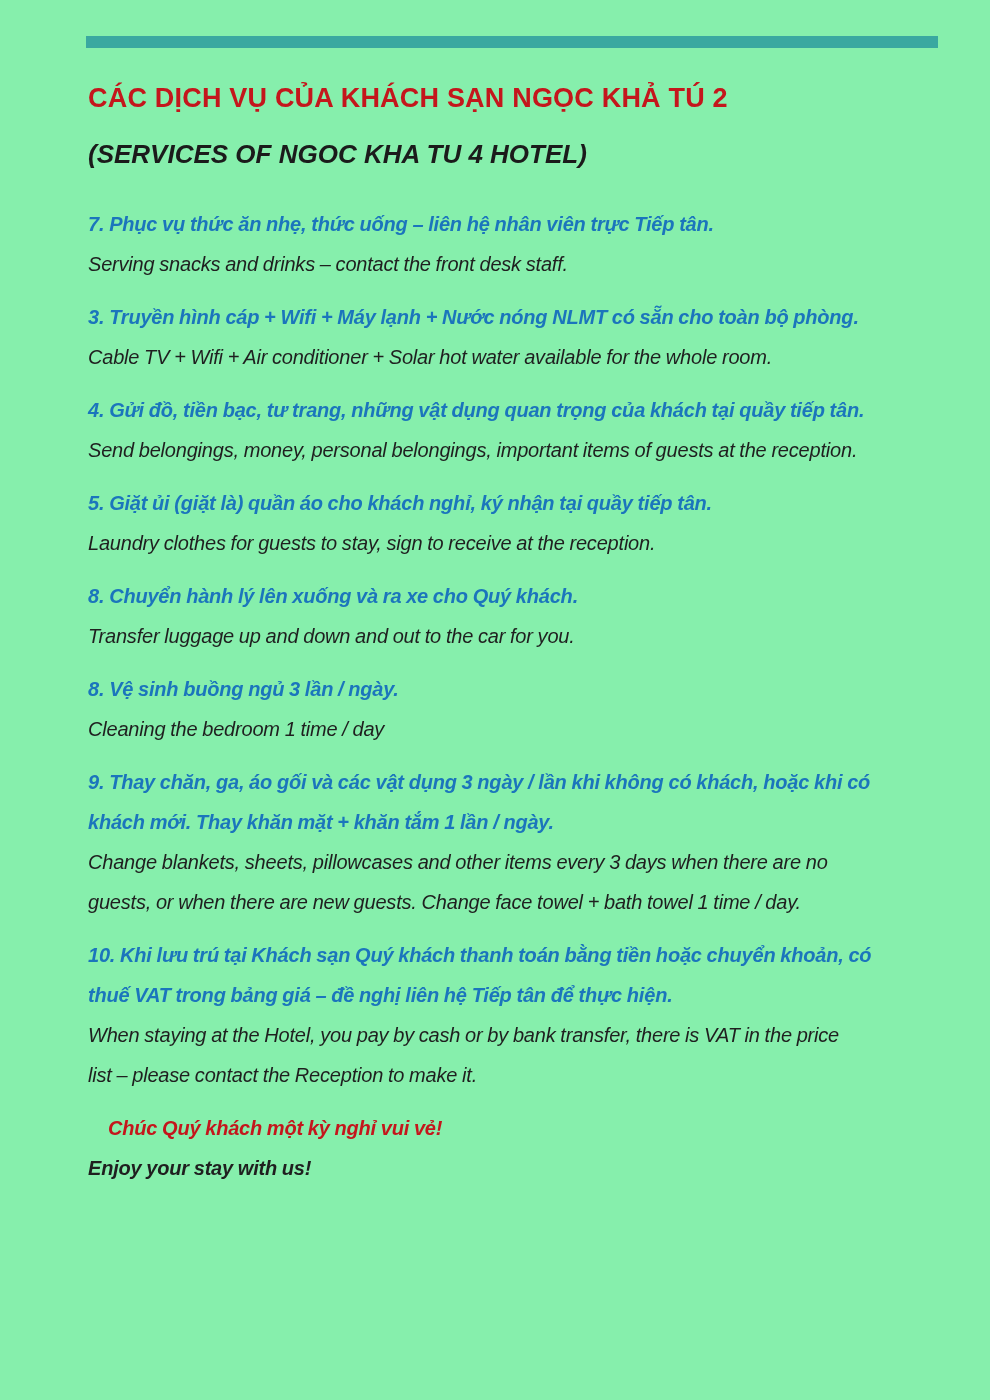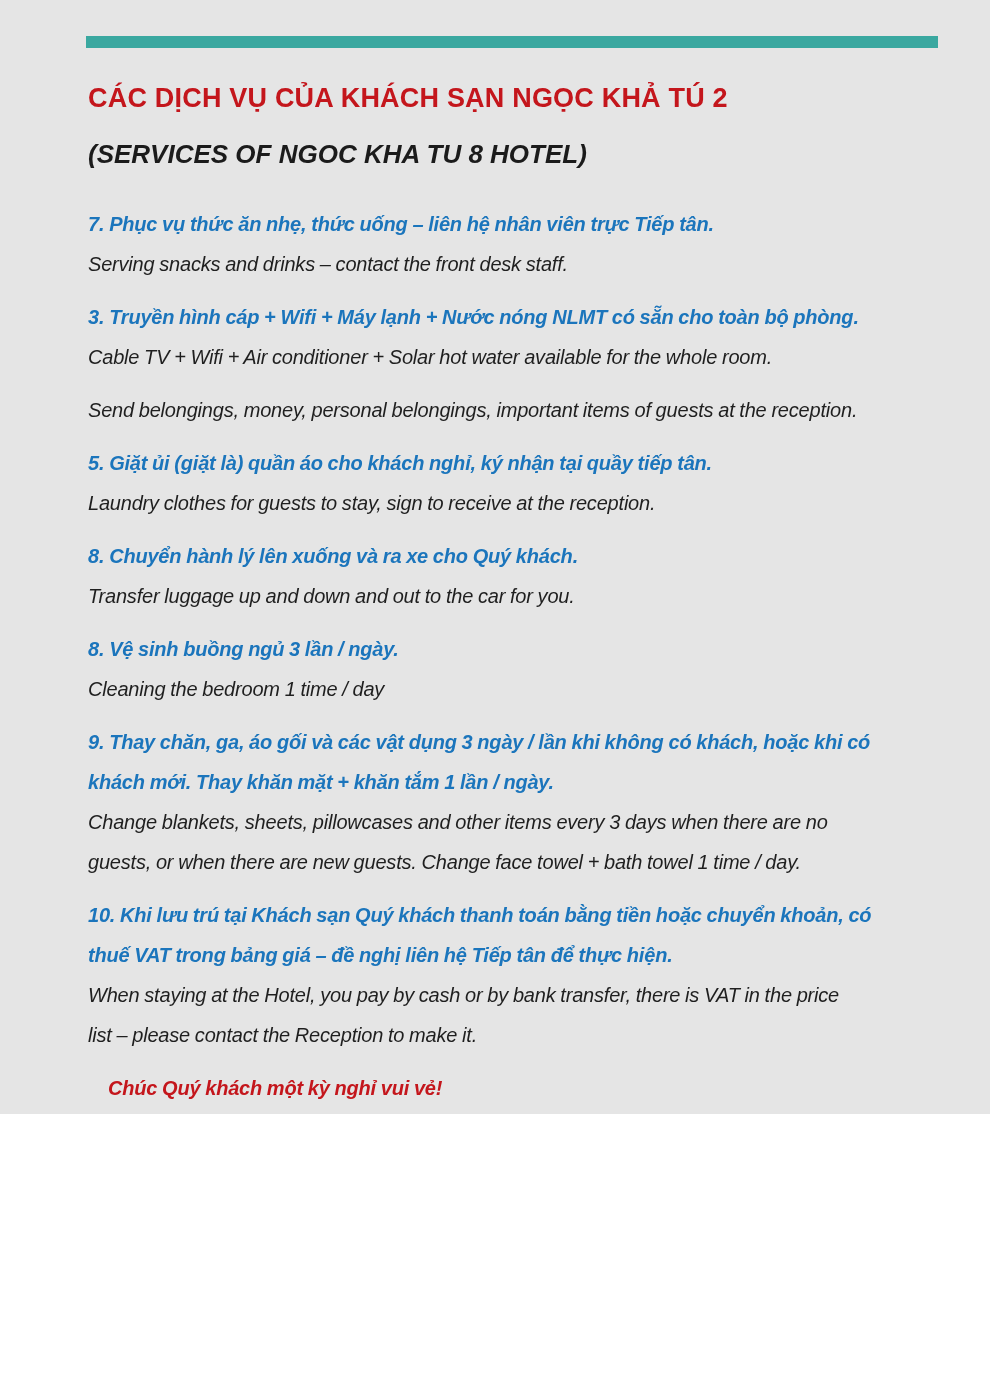--- a/index.html
+++ b/index.html
@@ -4,22 +4,22 @@
 <style>
   * { margin: 0; padding: 0; box-sizing: border-box; }
   html, body {
     width: 990px;
     background: #ffffff;
     font-family: "Liberation Sans", sans-serif;
   }
   .page {
     position: relative;
     width: 990px;
-    height: 1114px;
-    background: #e5e5e5;
+    height: 1400px;
+    background: #86efac;
     overflow: hidden;
   }
   .accent-bar {
     position: absolute;
     left: 86px;
     top: 36px;
     width: 852px;
     height: 12px;
     background: #3AA8A0;
   }
@@ -82,32 +82,33 @@
   }
 </style>
 </head>
 <body>
 
 <div class="page">
   <div class="accent-bar"></div>
   <div class="content">
 
     <div class="page-title">CÁC DỊCH VỤ CỦA KHÁCH SẠN NGỌC KHẢ TÚ 2</div>
-    <div class="page-subtitle">(SERVICES OF NGOC KHA TU 8 HOTEL)</div>
+    <div class="page-subtitle">(SERVICES OF NGOC KHA TU 4 HOTEL)</div>
 
     <div class="items">
       <div class="service-item">
         <div class="vi-line">7. Phục vụ thức ăn nhẹ, thức uống – liên hệ nhân viên trực Tiếp tân.</div>
         <div class="en-line">Serving snacks and drinks – contact the front desk staff.</div>
       </div>
       <div class="service-item">
         <div class="vi-line">3. Truyền hình cáp + Wifi + Máy lạnh + Nước nóng NLMT có sẵn cho toàn bộ phòng.</div>
         <div class="en-line">Cable TV + Wifi + Air conditioner + Solar hot water available for the whole room.</div>
       </div>
       <div class="service-item">
+        <div class="vi-line">4. Gửi đồ, tiền bạc, tư trang, những vật dụng quan trọng của khách tại quầy tiếp tân.</div>
         <div class="en-line">Send belongings, money, personal belongings, important items of guests at the reception.</div>
       </div>
       <div class="service-item">
         <div class="vi-line">5. Giặt ủi (giặt là) quần áo cho khách nghỉ, ký nhận tại quầy tiếp tân.</div>
         <div class="en-line">Laundry clothes for guests to stay, sign to receive at the reception.</div>
       </div>
       <div class="service-item">
         <div class="vi-line">8. Chuyển hành lý lên xuống và ra xe cho Quý khách.</div>
         <div class="en-line">Transfer luggage up and down and out to the car for you.</div>
       </div>

